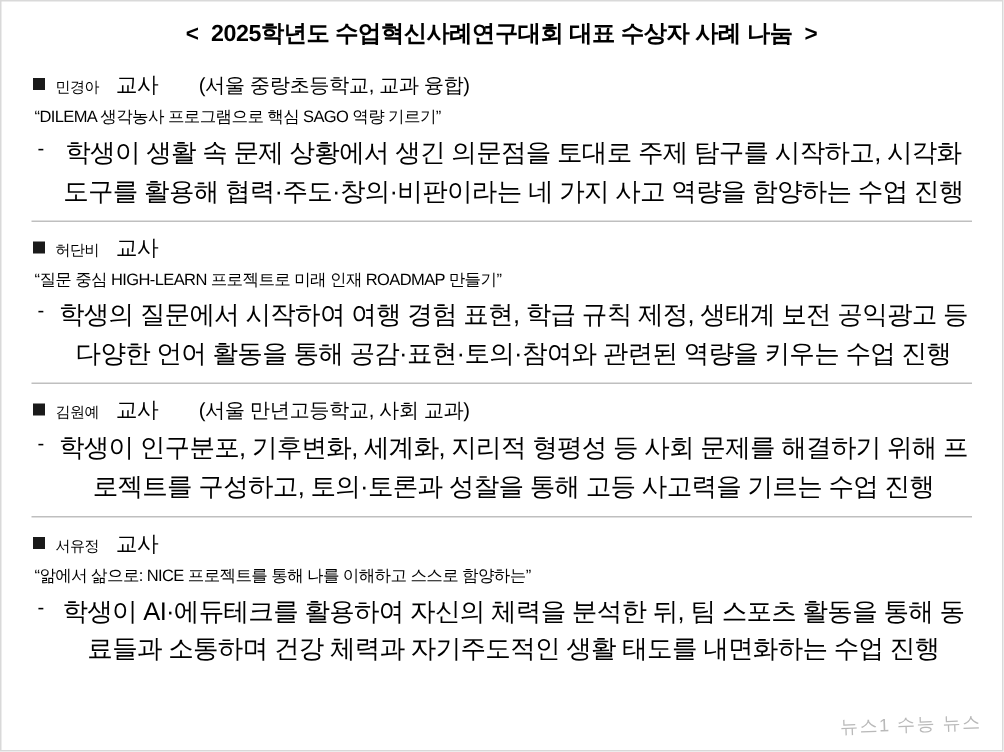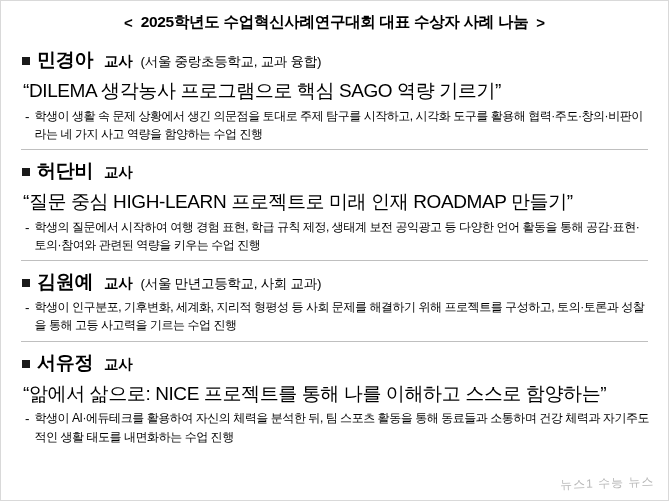--- a/index.html
+++ b/index.html
@@ -55,56 +55,57 @@
   .bullet-sq {
     display: inline-block;
     width: 8px;
     height: 8px;
     background: #1a1a1a;
     flex: 0 0 auto;
     position: relative;
     top: -1px;
   }
   .teacher-name {
-    font-size: 19px;
-    font-weight: bold;
+    font-size: 10px;
+    font-weight: normal;
     letter-spacing: -0.3px;
   }
   .teacher-role {
     font-size: 14.5px;
-    font-weight: bold;
+    font-weight: normal;
     letter-spacing: -0.3px;
     margin-left: 4px;
   }
   .teacher-affil {
     font-size: 13.5px;
     letter-spacing: -0.3px;
-    margin-left: 1px;
+    margin-left: 20px;
   }
   .case-quote {
-    font-size: 19px;
+    font-size: 11px;
     letter-spacing: -0.4px;
     padding: 3px 0 2px 4px;
     line-height: 1.35;
   }
   .case-desc {
     display: flex;
     align-items: flex-start;
     gap: 5px;
     padding: 1px 0 0 6px;
   }
   .dash {
     font-size: 13.5px;
     line-height: 1.5;
     flex: 0 0 auto;
   }
   .desc-text {
-    font-size: 12px;
+    font-size: 17px;
     letter-spacing: -0.45px;
     line-height: 1.52;
+    text-align: center;
   }
   .hr {
     border: none;
     border-top: 1px solid #bfbfbf;
     margin: 6px 2px 0 2px;
     height: 0;
   }
   .watermark {
     position: absolute;
     right: 14px;

